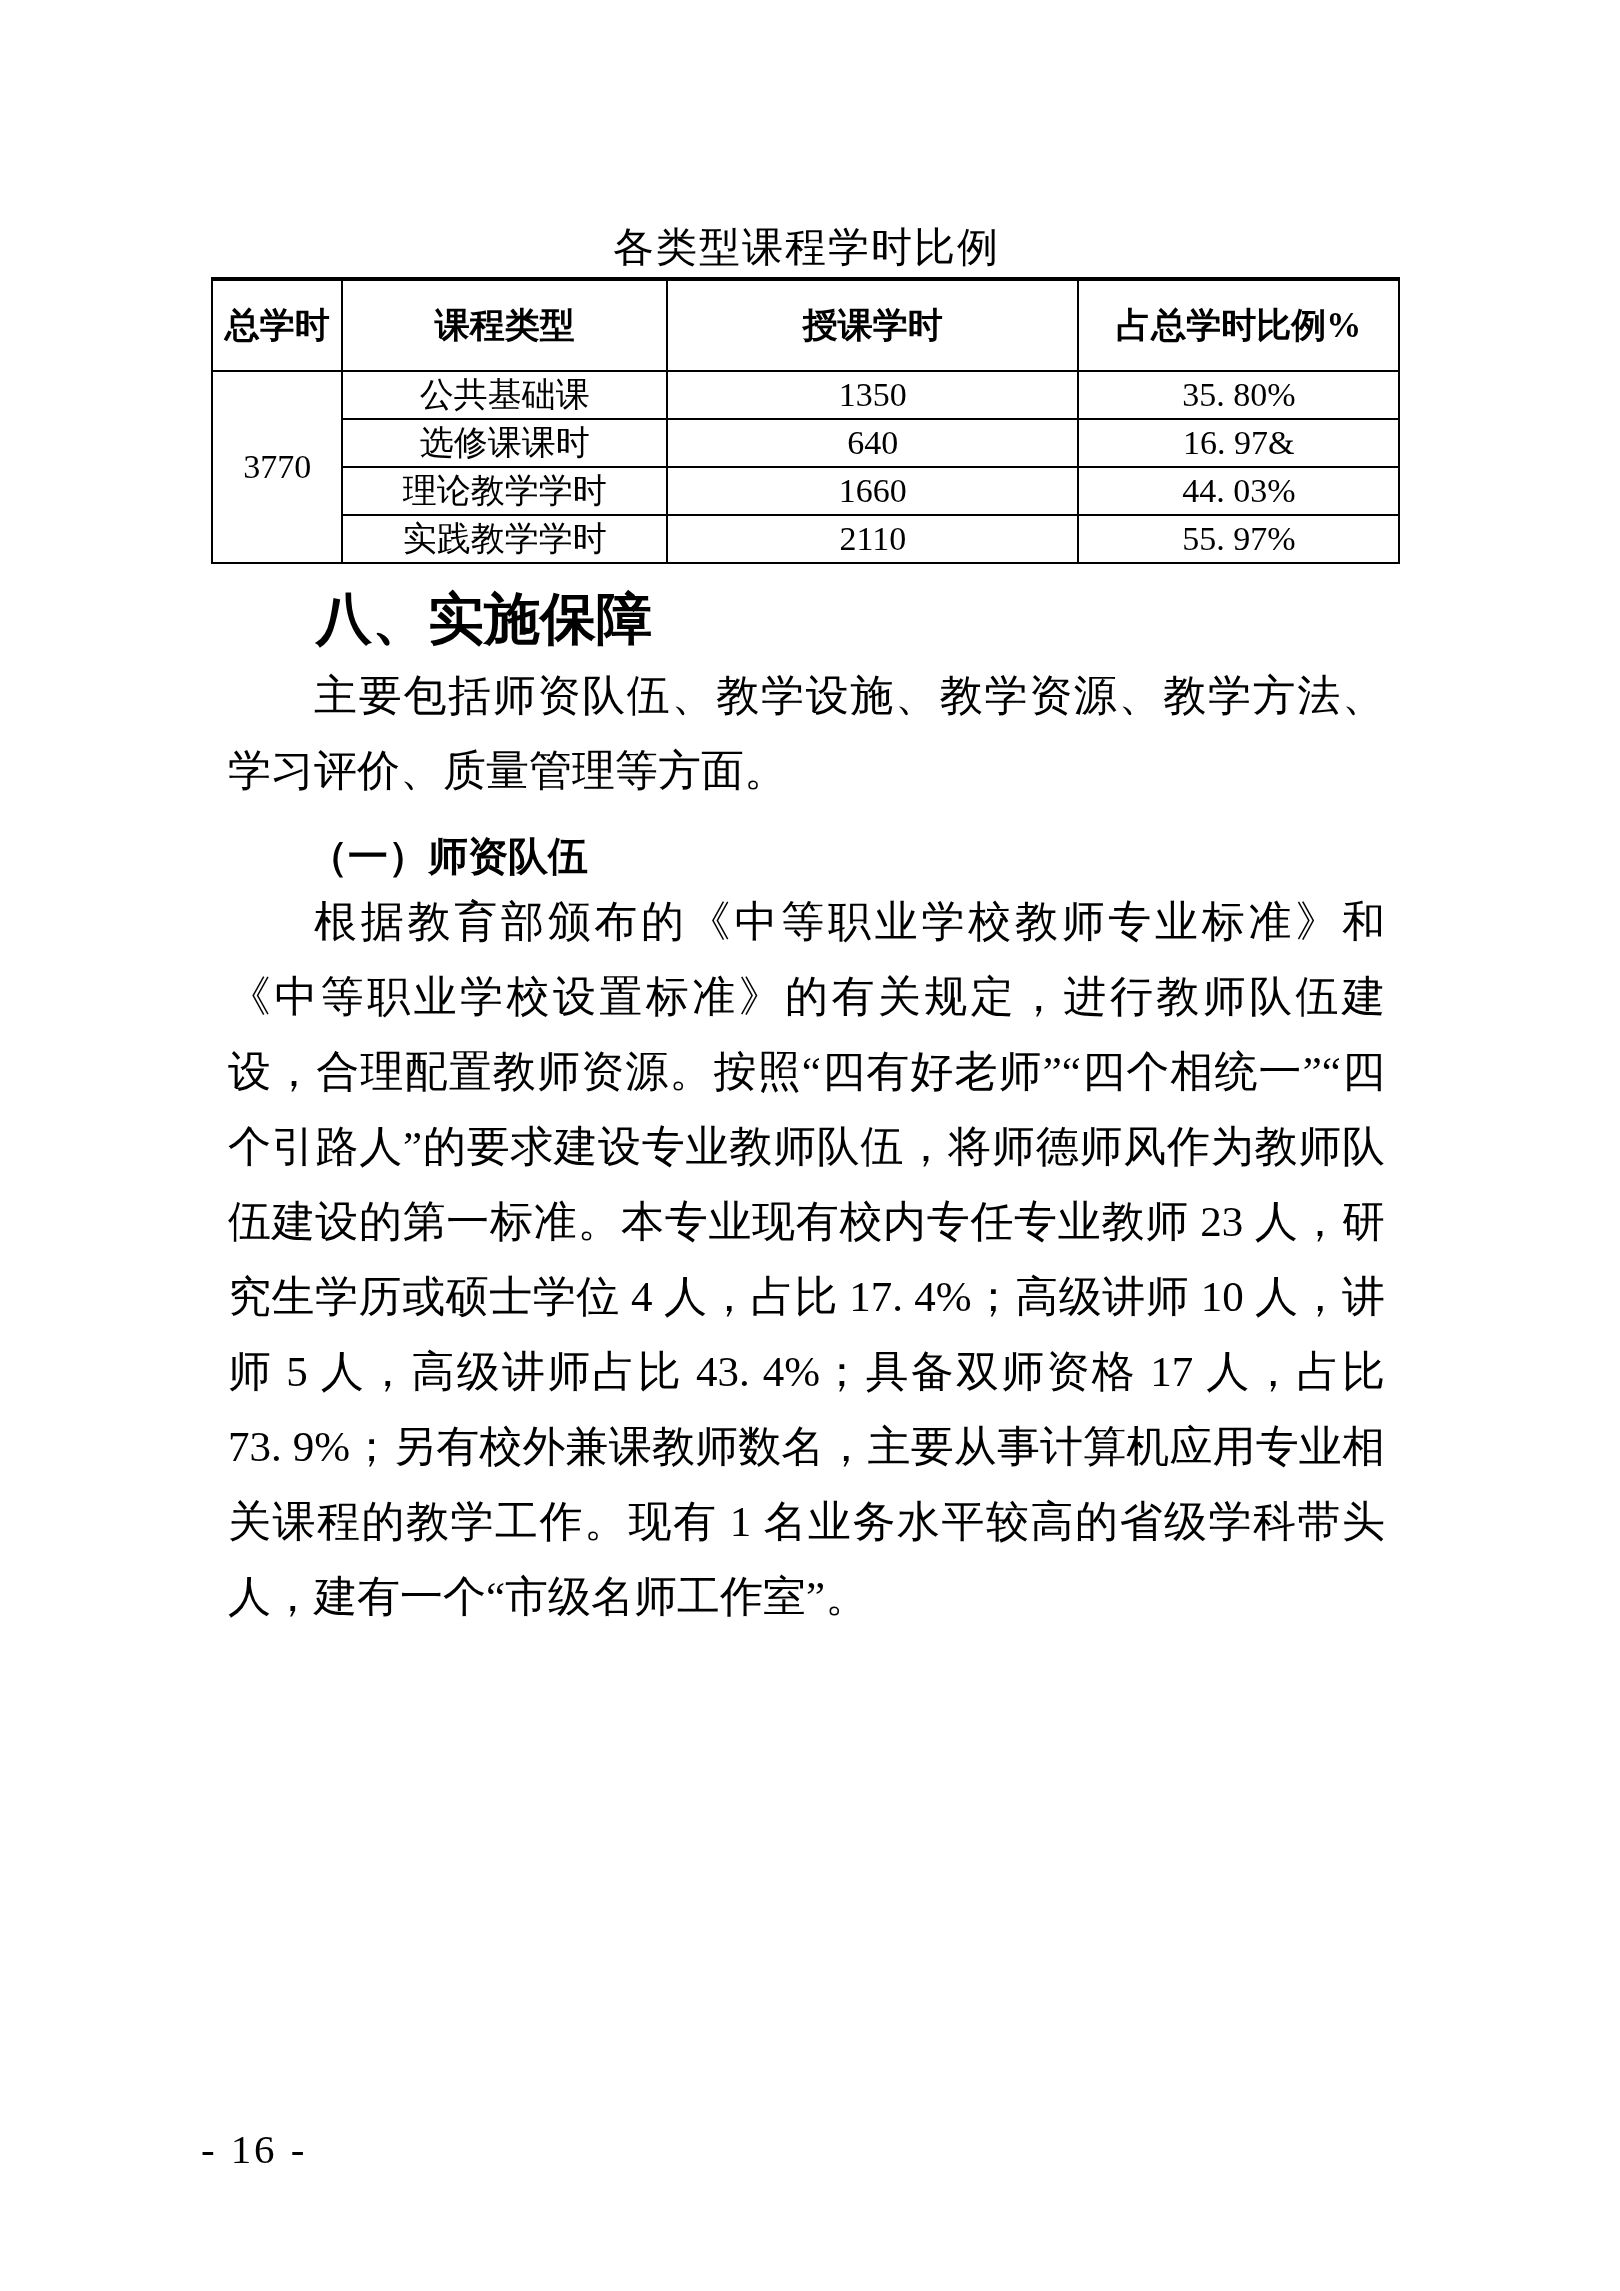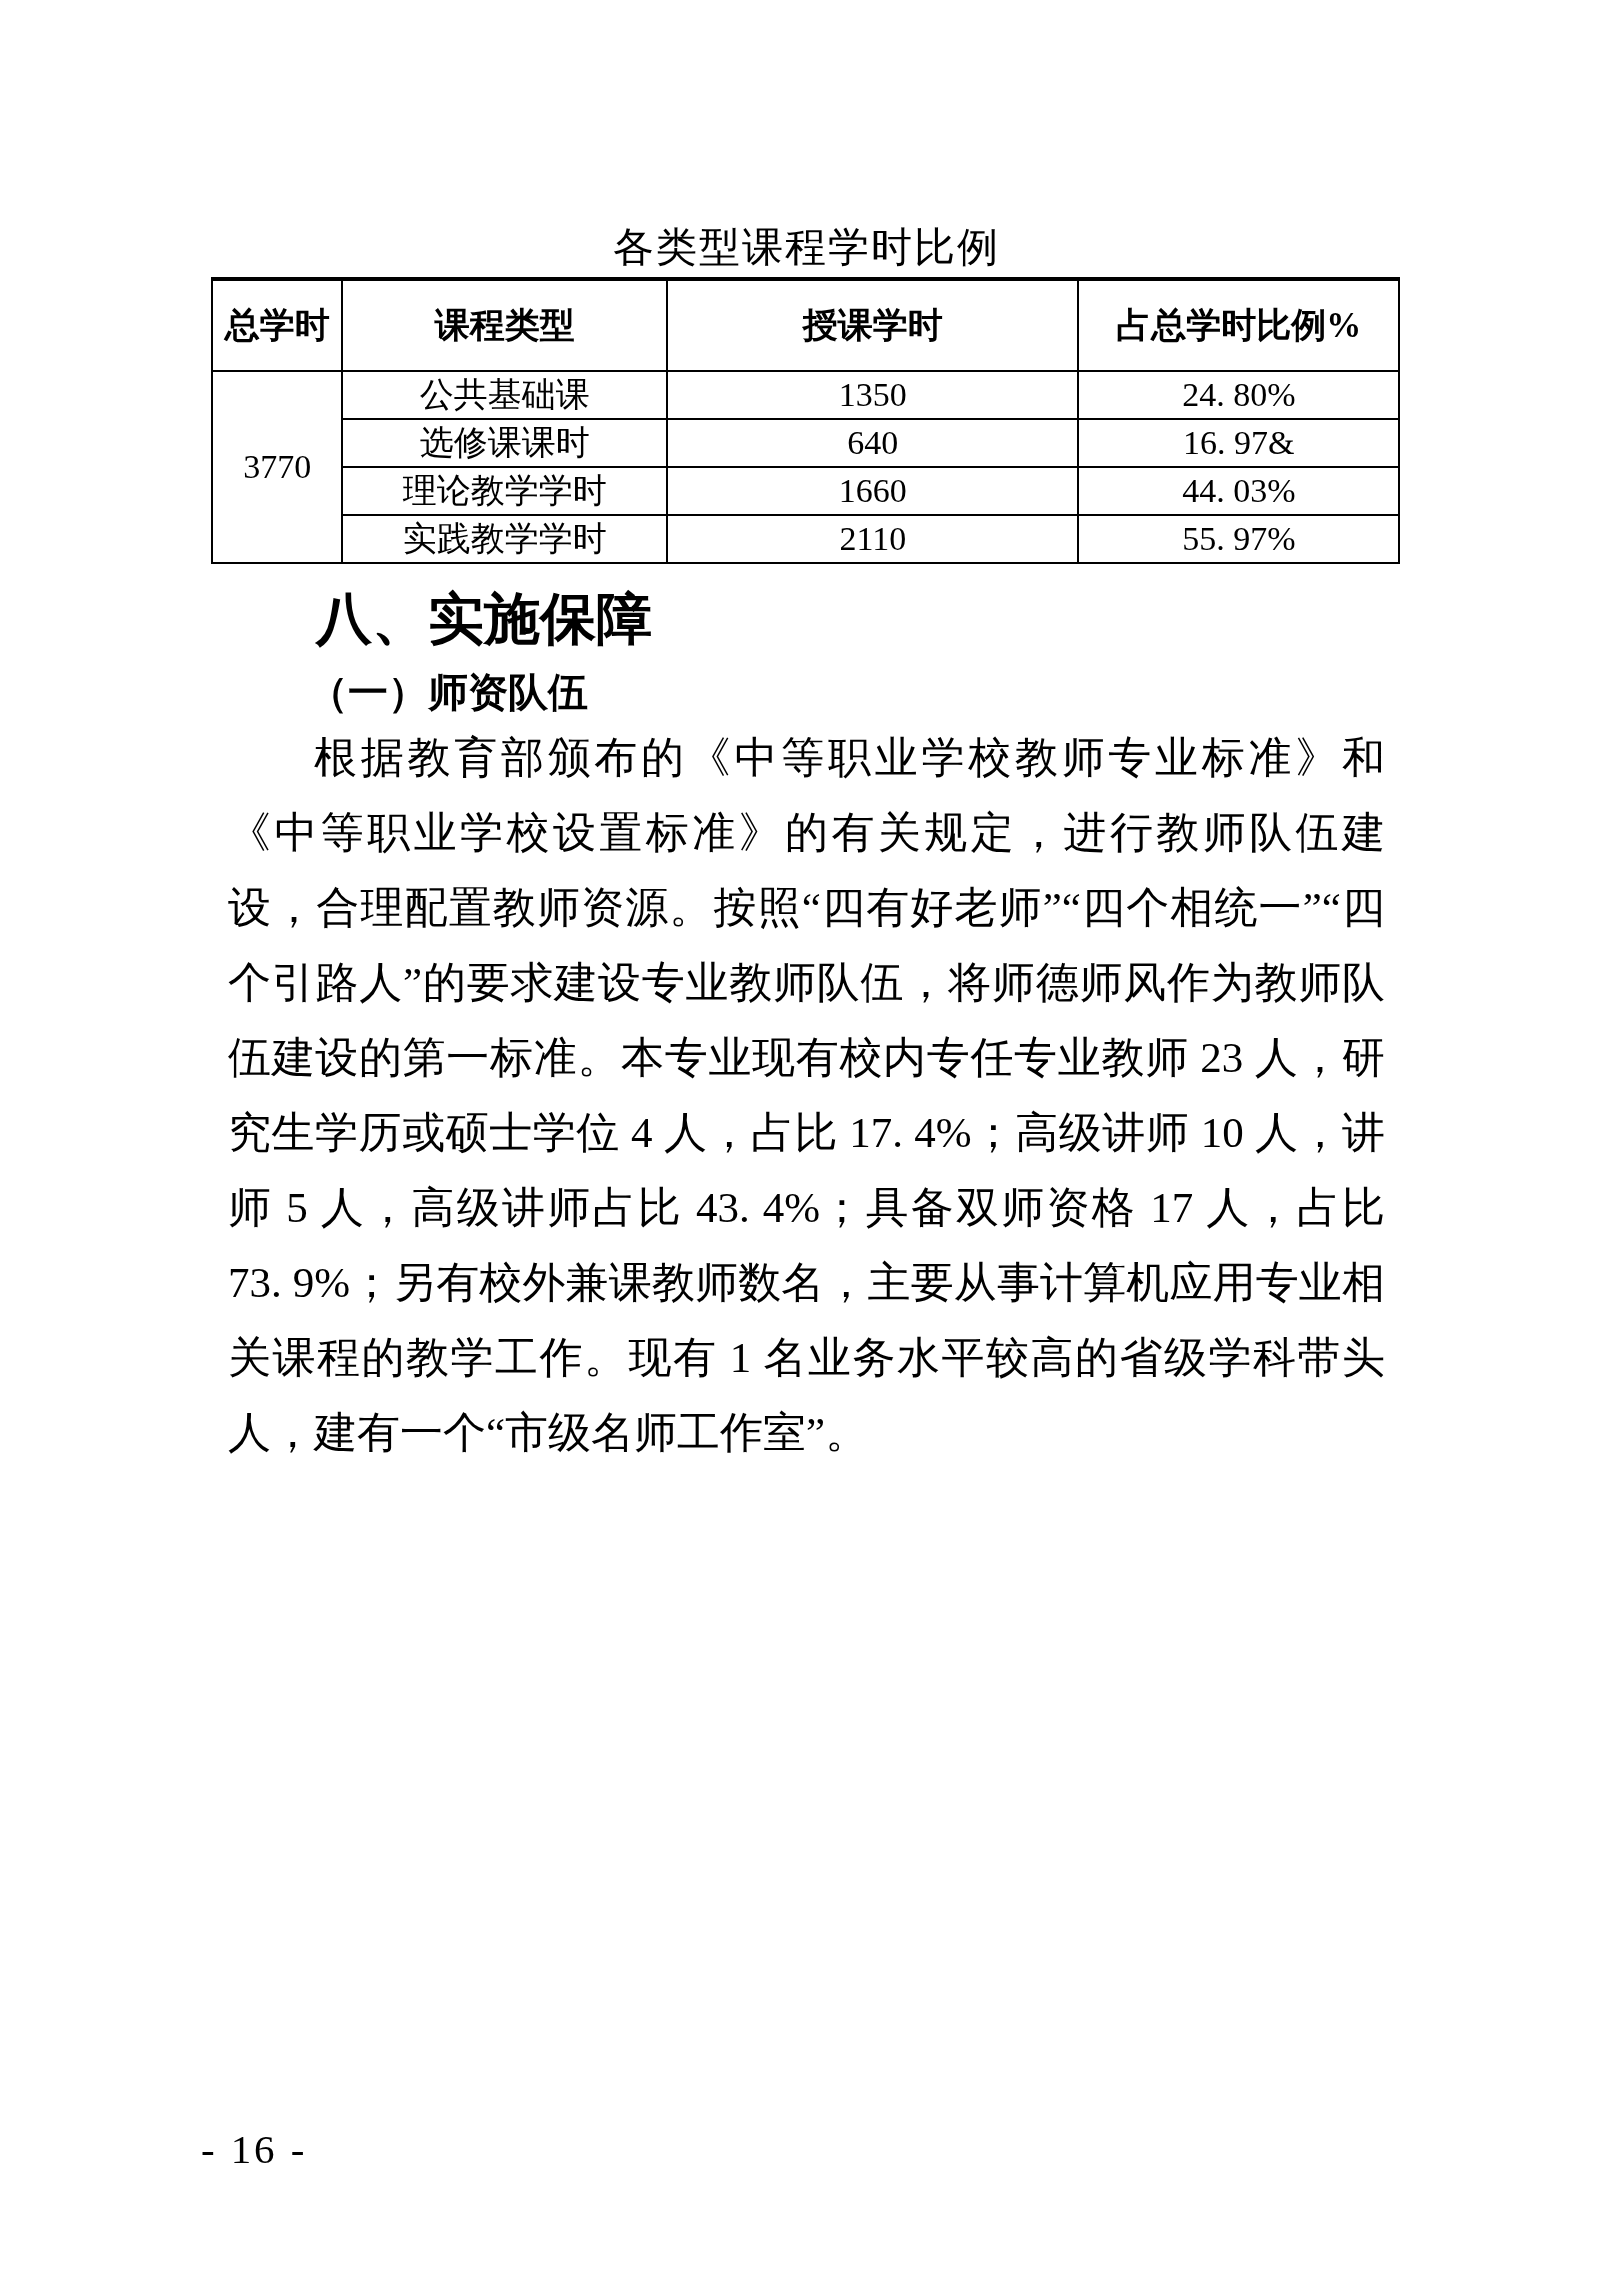--- a/index.html
+++ b/index.html
@@ -98,21 +98,21 @@
           <th>课程类型</th>
           <th>授课学时</th>
           <th>占总学时比例%</th>
         </tr>
       </thead>
       <tbody>
         <tr>
           <td class="num" rowspan="4">3770</td>
           <td>公共基础课</td>
           <td class="num">1350</td>
-          <td class="num">24. 80%</td>
+          <td class="num">35. 80%</td>
         </tr>
         <tr>
           <td>选修课课时</td>
           <td class="num">640</td>
           <td class="num">16. 97&amp;</td>
         </tr>
         <tr>
           <td>理论教学学时</td>
           <td class="num">1660</td>
           <td class="num">44. 03%</td>
@@ -120,20 +120,21 @@
         <tr>
           <td>实践教学学时</td>
           <td class="num">2110</td>
           <td class="num">55. 97%</td>
         </tr>
       </tbody>
     </table>
 
     <div class="sec-heading">八、实施保障</div>
 
+    <p class="body-text intro">主要包括师资队伍、教学设施、教学资源、教学方法、学习评价、质量管理等方面。</p>
 
     <div class="sub-heading">（一）师资队伍</div>
 
     <p class="body-text">根据教育部颁布的《中等职业学校教师专业标准》和《中等职业学校设置标准》的有关规定，进行教师队伍建设，合理配置教师资源。按照“四有好老师”“四个相统一”“四个引路人”的要求建设专业教师队伍，将师德师风作为教师队伍建设的第一标准。本专业现有校内专任专业教师 23 人，研究生学历或硕士学位 4 人，占比 17. 4%；高级讲师 10 人，讲师 5 人，高级讲师占比 43. 4%；具备双师资格 17 人，占比 73. 9%；另有校外兼课教师数名，主要从事计算机应用专业相关课程的教学工作。现有 1 名业务水平较高的省级学科带头人，建有一个“市级名师工作室”。</p>
 
 
   </div>
 
   <div class="page-number">- 16 -</div>
 </div>

